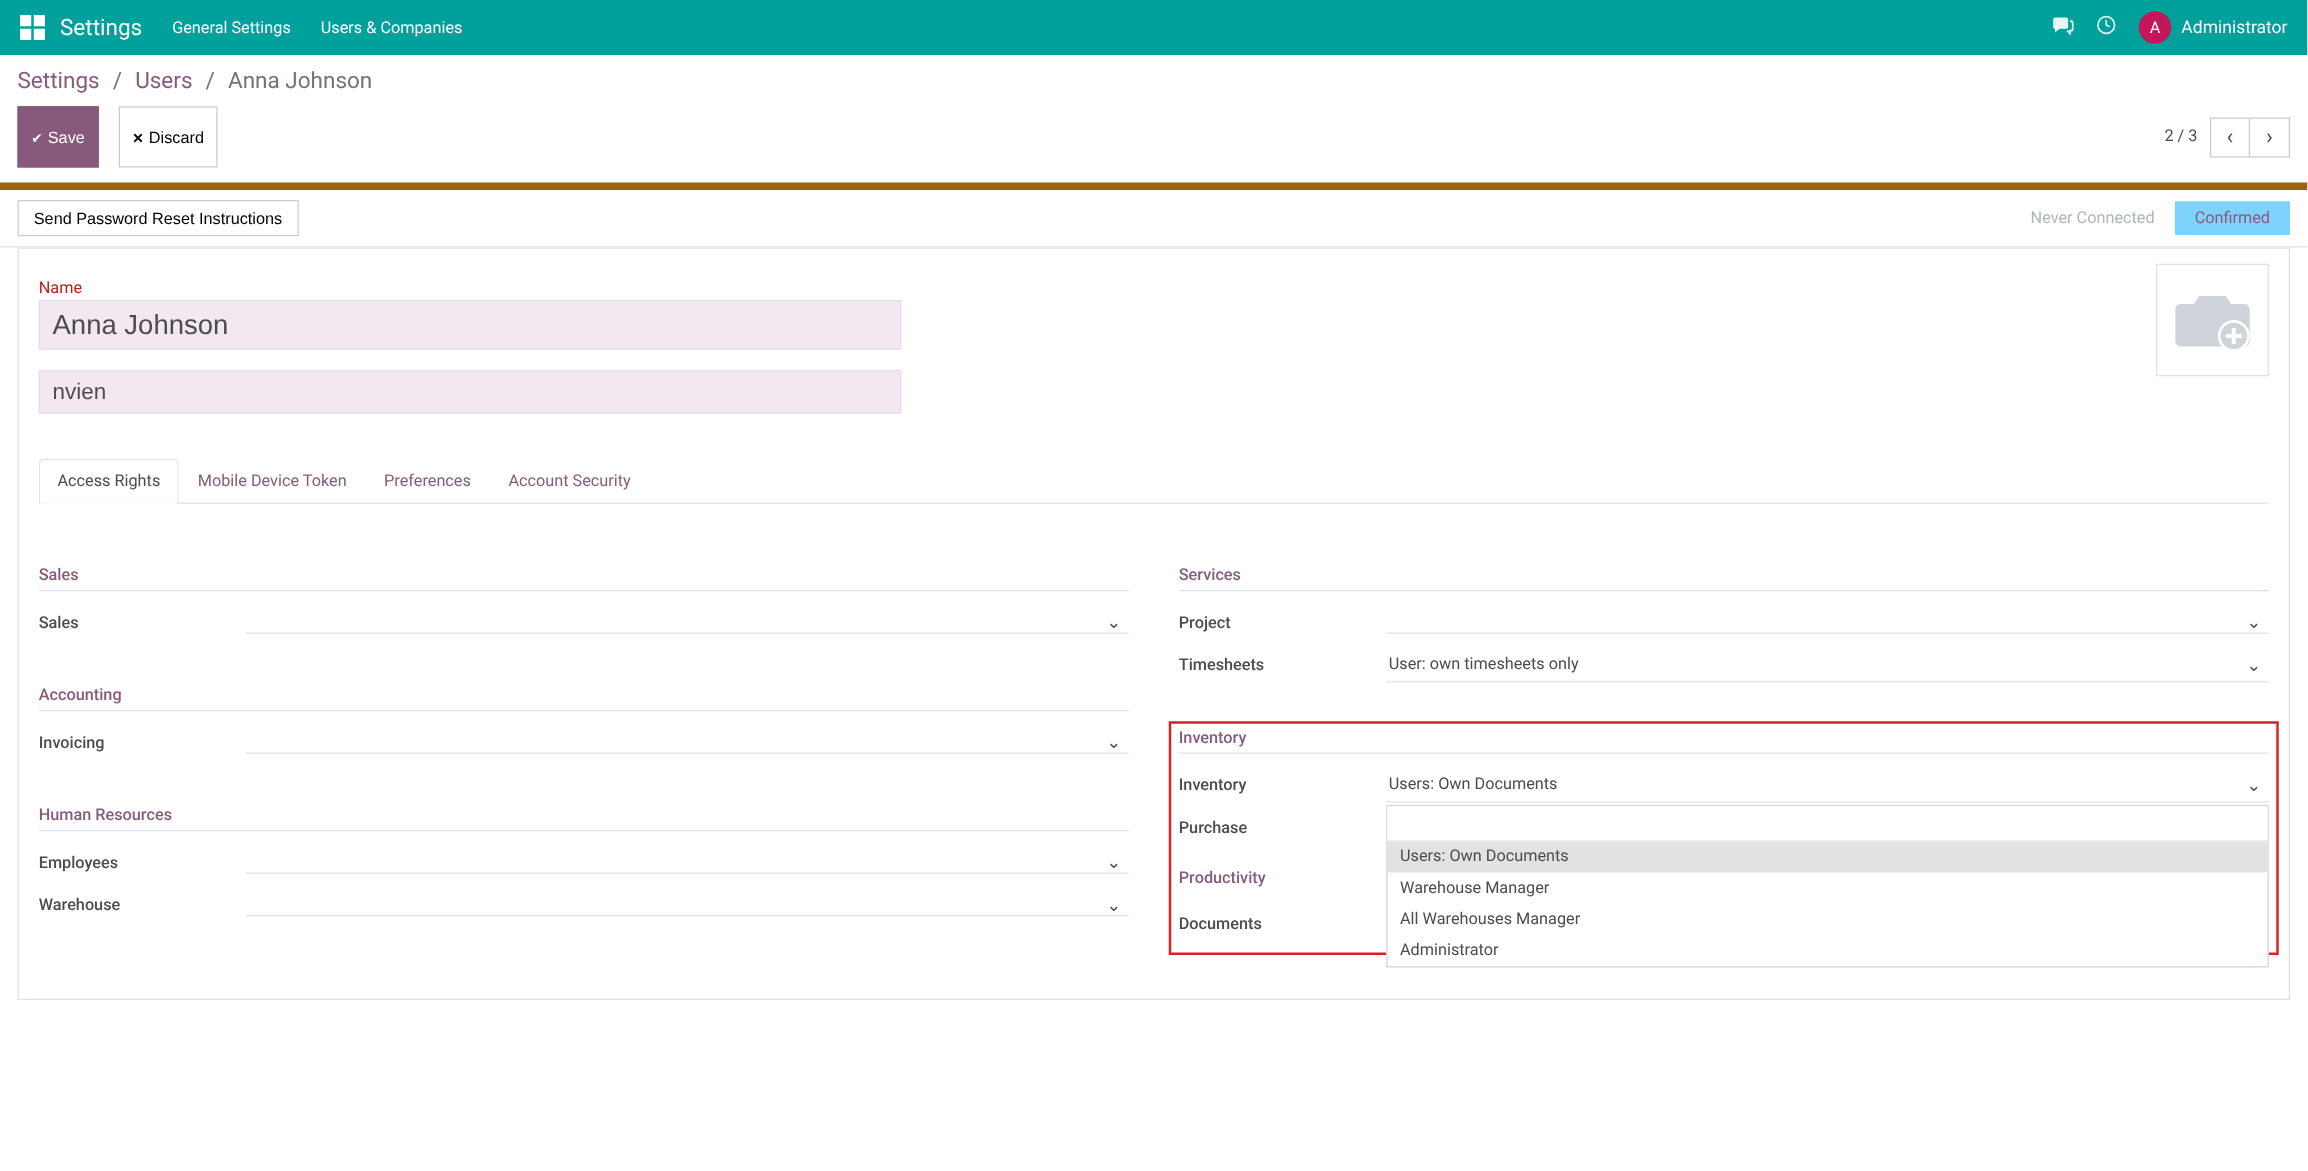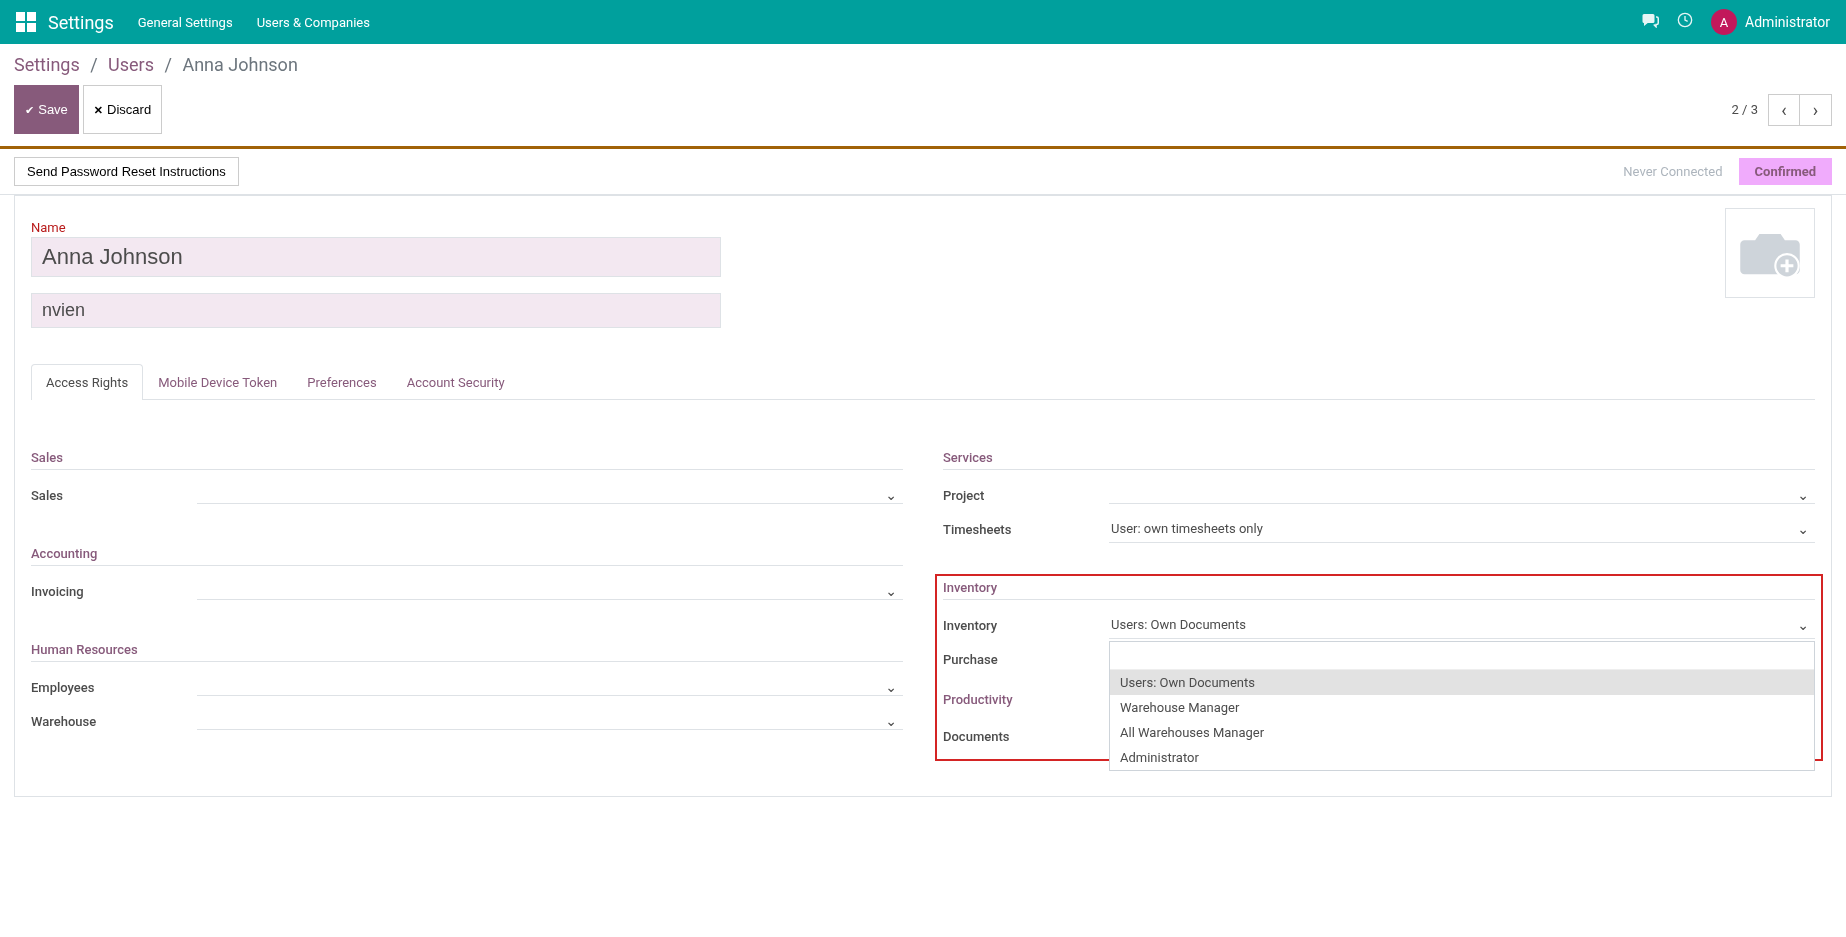--- a/index.html
+++ b/index.html
@@ -21,25 +21,25 @@
   .breadcrumb .current { color: #6c757d; }
   
   .toolbar { display: flex; align-items: center; padding: 6px 14px 12px; }
   .btn { border: 1px solid #ccc; background: #fff; padding: 16px 10px; font-size: 13px; cursor: pointer; display: inline-flex; align-items: center; gap: 4px; }
   .btn-primary { background: #875a7b; color: #fff; border-color: #875a7b; }
   .toolbar .right { margin-left: auto; display: flex; align-items: center; gap: 10px; }
   .pager-text { font-size: 13px; color: #4c4c4c; }
   .pager-btn { border: 1px solid #ccc; background: #fff; width: 32px; height: 32px; display: inline-flex; align-items: center; justify-content: center; cursor: pointer; font-size: 18px; }
   .pager-btn + .pager-btn { border-left: none; }
   
-  .statusbar-row { display: flex; align-items: center; padding: 8px 14px; border-top: 3px solid #a16207; border-bottom: 1px solid #dee2e6; background: #fff; }
+  .statusbar-row { display: flex; align-items: center; padding: 8px 14px; border-top: 6px solid #a16207; border-bottom: 1px solid #dee2e6; background: #fff; }
   .statusbar-btn { border: 1px solid #ccc; background: #fff; padding: 6px 12px; font-size: 13px; cursor: pointer; }
   .statusbar-right { margin-left: auto; display: flex; align-items: center; }
   .status-stage { padding: 6px 16px; font-size: 13px; color: #adb5bd; position: relative; }
-  .status-stage.active { color: #875a7b; font-weight: 700; background: #f0abfc; }
+  .status-stage.active { color: #875a7b; font-weight: 400; background: #7dd3fc; }
   .status-stage::after { content: ""; position: absolute; right: -8px; top: 0; bottom: 0; width: 0; height: 0; border-top: 16px solid transparent; border-bottom: 16px solid transparent; border-left: 8px solid transparent; }
   
   .sheet { border: 1px solid #dee2e6; margin: 0 14px; padding: 24px 16px; background: #fff; position: relative; }
   
   .image-box { position: absolute; top: 12px; right: 16px; width: 90px; height: 90px; border: 1px solid #dee2e6; display: flex; align-items: center; justify-content: center; color: #ced4da; }
   .image-box svg { width: 68px; height: 52px; }
   
   .field-label { font-weight: 400; color: #b91c1c; margin-bottom: 2px; display: block; font-size: 13px; }
   .text-input-lg { width: 690px; background: #f3e8f1; border: 1px solid #dee2e6; padding: 6px 10px; font-size: 22px; color: #4c4c4c; outline: none; }
   .text-input-md { width: 690px; background: #f3e8f1; border: 1px solid #dee2e6; padding: 6px 10px; font-size: 18px; color: #4c4c4c; outline: none; }
@@ -110,21 +110,21 @@
   <a>Users</a>
   <span class="sep">/</span>
   <span class="current">Anna Johnson</span>
 </div>
 
 <div class="toolbar">
   <button class="btn btn-primary">
       <span class="check-icon"></span>
       <span>Save</span>
     </button>
-  <button class="btn" style="margin-left:4px;">
+  <button class="btn" style="margin-left:16px;">
       <span class="x-icon"></span> 
       <span>Discard</span>
     </button>
   <div class="right">
     <span class="pager-text">2 / 3</span>
     <div style="display:flex;">
       <div class="pager-btn">‹</div>
       <div class="pager-btn">›</div>
     </div>
   </div>

